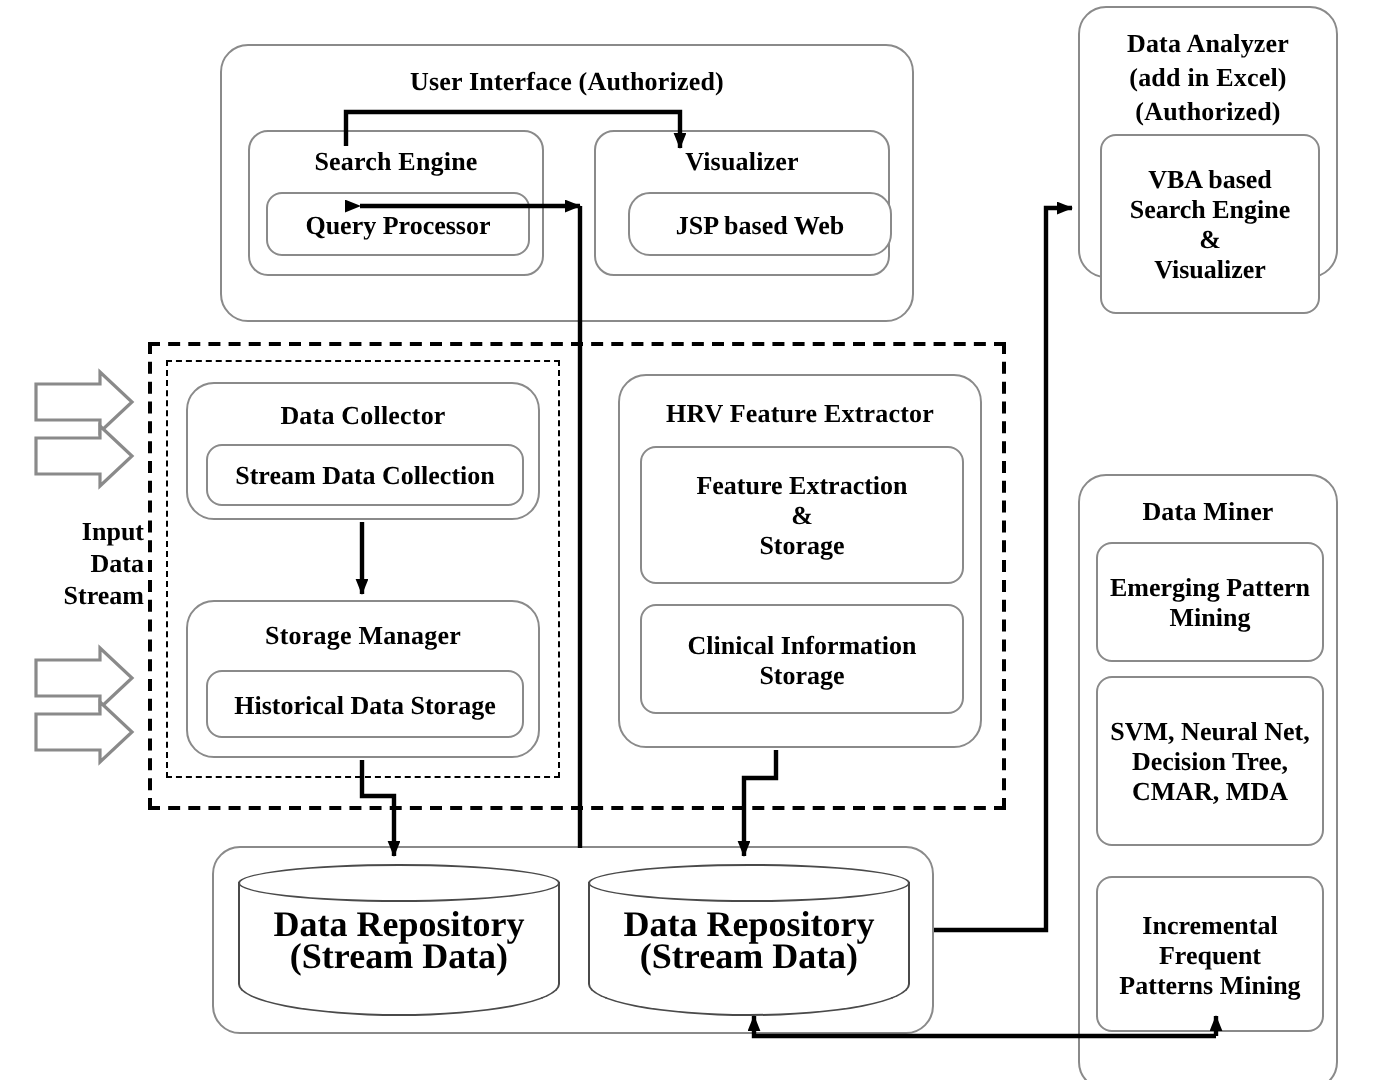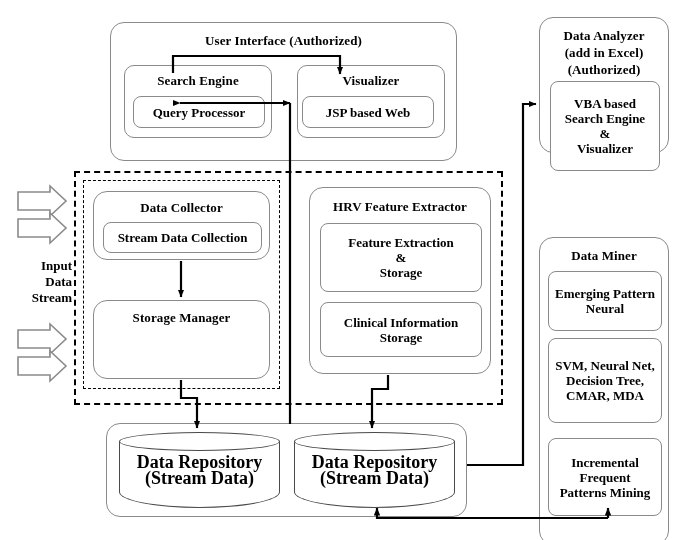--- a/index.html
+++ b/index.html
@@ -141,47 +141,47 @@
 
     <div class="panel inner" style="left:13px; top:42px; width:148px; height:73px;">
       <div class="ttl" style="top:7px;">Search Engine</div>
       <div class="panel leaf" style="left:8px; top:30px; width:132px; height:32px;">
         <div class="boxtext">Query Processor</div>
       </div>
     </div>
 
     <div class="panel inner" style="left:186px; top:42px; width:148px; height:73px;">
       <div class="ttl" style="top:7px;">Visualizer</div>
-      <div class="panel leaf" style="left:4px; top:30px; width:132px; height:32px;">
+      <div class="panel leaf" style="left:16px; top:30px; width:132px; height:32px;border-radius:11px;">
         <div class="boxtext">JSP based Web</div>
       </div>
     </div>
   </div>
 
-  <div class="panel" style="left:539px; top:17px; width:130px; height:136px;">
+  <div class="panel" style="left:539px; top:3px; width:130px; height:136px;">
     <div class="ttl" style="top:10px;">Data Analyzer</div>
     <div class="ttl" style="top:27px;">(add in Excel)</div>
     <div class="ttl" style="top:44px;">(Authorized)</div>
     <div class="panel leaf" style="left:10px; top:63px; width:110px; height:90px;">
       <div class="boxtext">
         <span>VBA based</span>
         <span>Search Engine</span>
         <span>&amp;</span>
         <span>Visualizer</span>
       </div>
     </div>
   </div>
 
   <div class="panel" style="left:539px; top:197px; width:130px; height:308px;margin-top:40px;">
     <div class="ttl" style="top:10px;">Data Miner</div>
 
     <div class="panel leaf" style="left:8px; top:33px; width:114px; height:60px;">
       <div class="boxtext">
         <span>Emerging Pattern</span>
-        <span>Neural</span>
+        <span>Mining</span>
       </div>
     </div>
 
     <div class="panel leaf" style="left:8px; top:100px; width:114px; height:85px;">
       <div class="boxtext">
         <span>SVM, Neural Net,</span>
         <span>Decision Tree,</span>
         <span>CMAR, MDA</span>
       </div>
     </div>
@@ -197,20 +197,23 @@
 
   <div class="panel" style="left:93px; top:191px; width:177px; height:69px;">
     <div class="ttl" style="top:8px;">Data Collector</div>
     <div class="panel leaf" style="left:9px; top:30px; width:159px; height:31px;">
       <div class="boxtext">Stream Data Collection</div>
     </div>
   </div>
 
   <div class="panel" style="left:93px; top:300px; width:177px; height:79px;">
     <div class="ttl" style="top:9px;">Storage Manager</div>
+    <div class="panel leaf" style="left:9px; top:34px; width:159px; height:34px;">
+      <div class="boxtext">Historical Data Storage</div>
+    </div>
   </div>
 
   <div class="panel" style="left:309px; top:187px; width:182px; height:187px;">
     <div class="ttl" style="top:11px;">HRV Feature Extractor</div>
 
     <div class="panel leaf" style="left:10px; top:35px; width:162px; height:69px;">
       <div class="boxtext">
         <span>Feature Extraction</span>
         <span>&amp;</span>
         <span>Storage</span>

